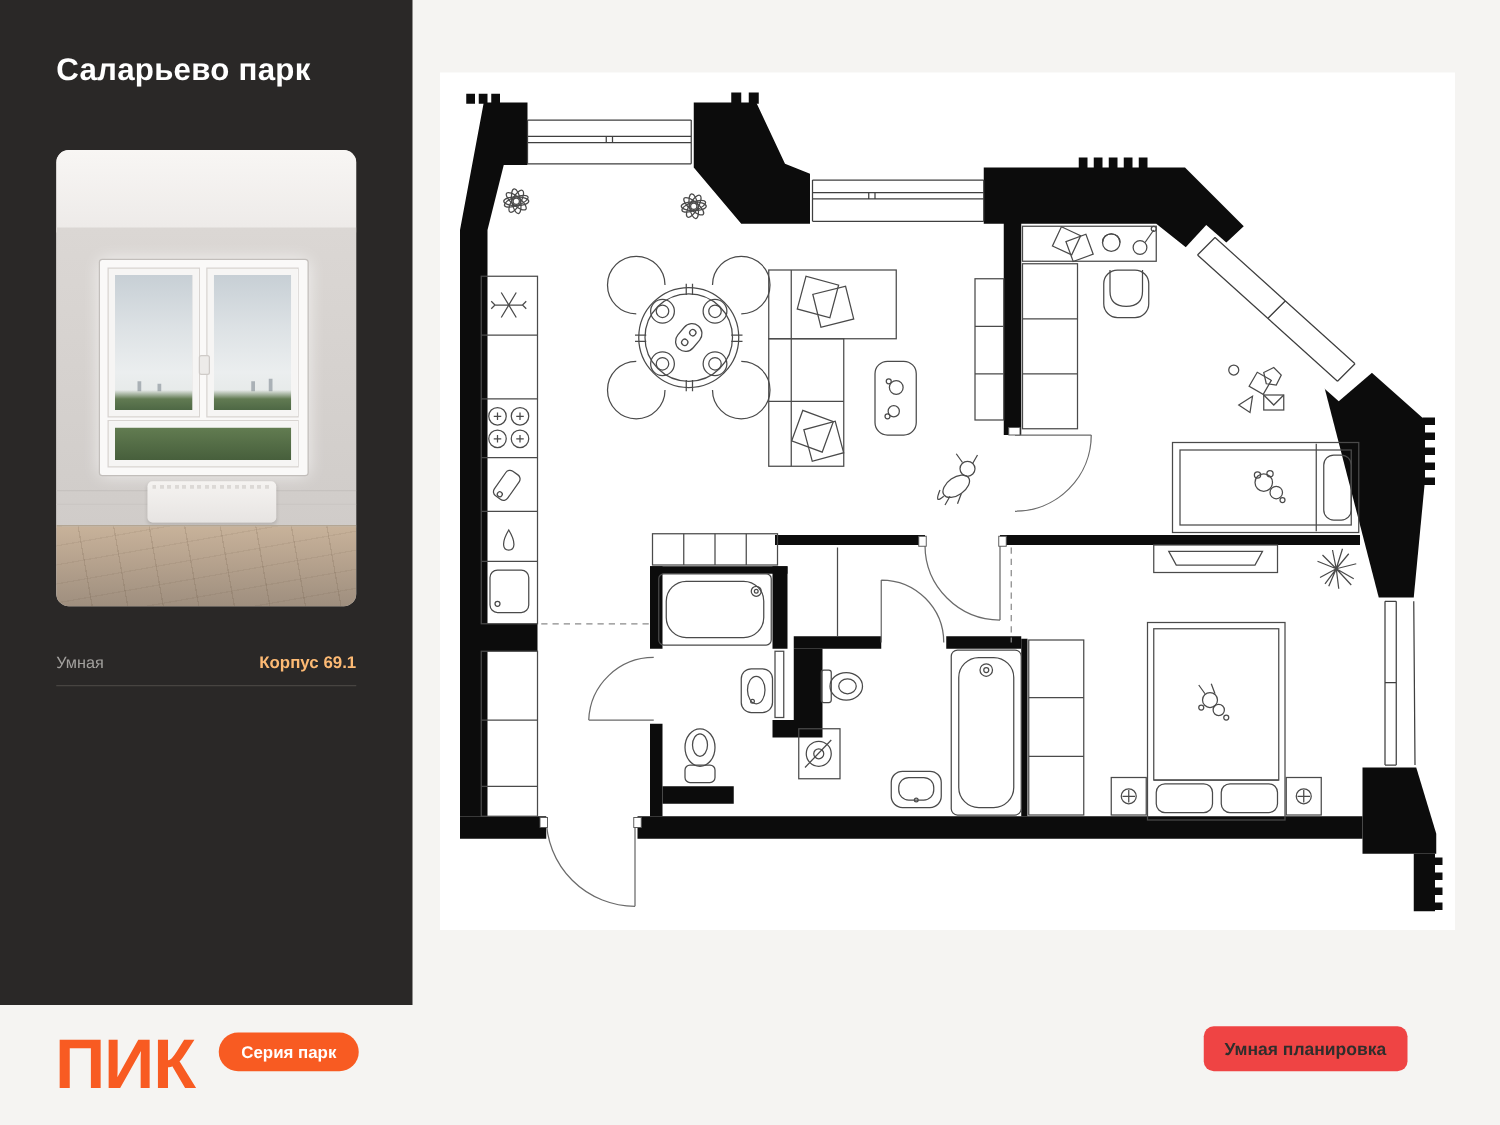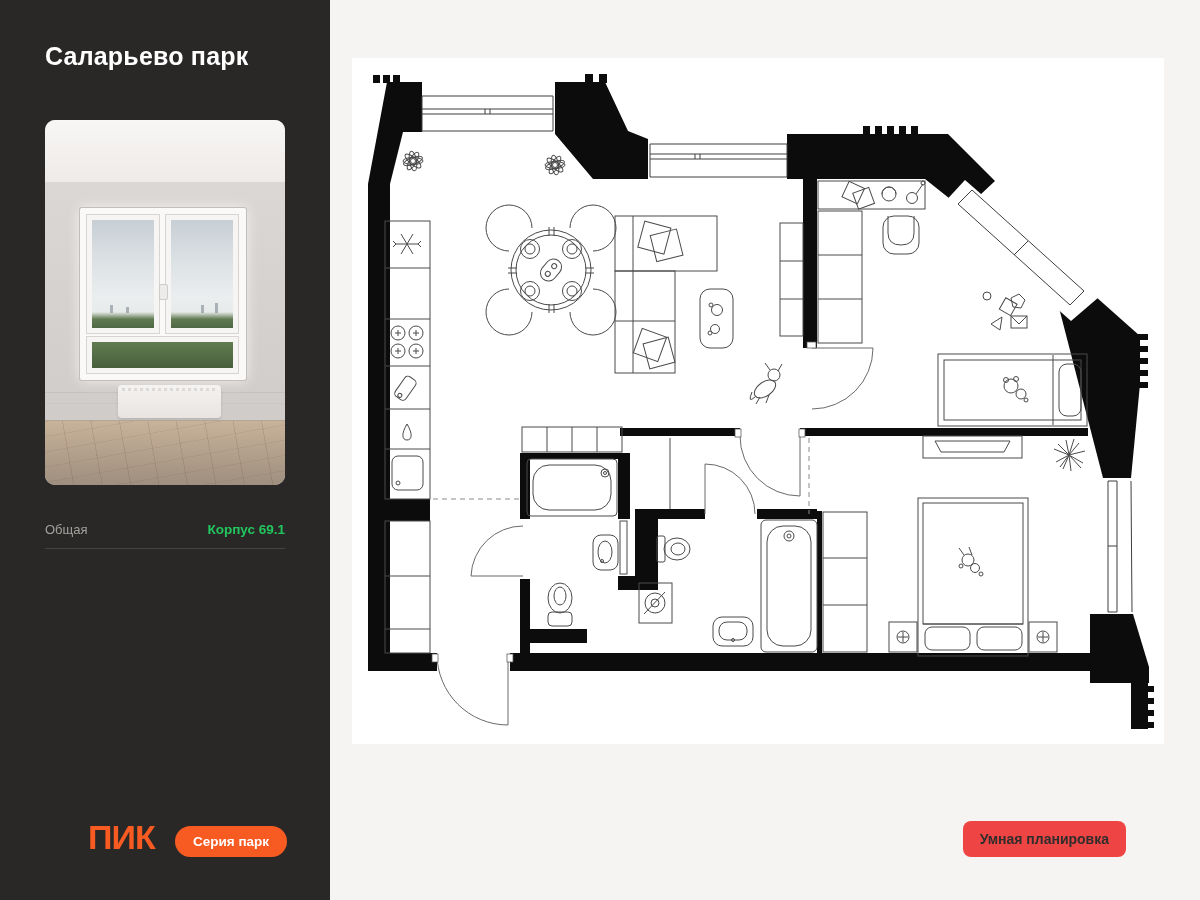--- a/index.html
+++ b/index.html
@@ -2,21 +2,21 @@
 <html><head>
 <meta charset="utf-8">
 <style>
   html,body{margin:0;padding:0;}
   body{
     width:1200px;height:900px;position:relative;overflow:hidden;
     background:#F5F4F2;
     font-family:"Liberation Sans","DejaVu Sans",sans-serif;
   }
   
-  .sidebar{position:absolute;left:0;top:0;width:330px;height:900px;background:#2A2827;}
+  .sidebar{position:absolute;left:0;top:0;width:330px;height:804px;background:#2A2827;}
   .sb-title{position:absolute;left:45px;top:42px;font-size:25px;font-weight:bold;color:#FFFFFF;letter-spacing:.2px;}
   .photo{position:absolute;left:45px;top:120px;width:240px;height:365px;border-radius:10px;overflow:hidden;background:#D6D2CF;}
   .ph-ceiling{position:absolute;left:0;top:0;width:240px;height:66px;background:linear-gradient(#F8F6F4,#EDEAE8);}
   .ph-wall{position:absolute;left:0;top:62px;width:240px;height:240px;background:linear-gradient(#DBD7D4,#D0CCC9);}
   .ph-baseline1{position:absolute;left:0;top:272px;width:240px;height:1px;background:#C6C2BF;}
   .ph-baseline2{position:absolute;left:0;top:283px;width:240px;height:1px;background:#CBC7C4;}
   .ph-window{position:absolute;left:35px;top:88px;width:166px;height:172px;background:#FAF9F8;border-radius:2px;
     box-shadow:0 0 0 1px #C2BEBB, 0 0 14px rgba(255,255,255,.75);}
   .pane{position:absolute;border:5px solid #F6F5F4;box-shadow:0 0 0 1px #CFCBC8 inset,0 0 0 1px #D8D4D1;overflow:hidden;}
   .pane-tl{left:7px;top:7px;width:62px;height:108px;}
@@ -31,22 +31,22 @@
   .ph-radiator:after{content:"";position:absolute;left:4px;right:4px;top:3px;height:3px;background:repeating-linear-gradient(90deg,#DCD9D6 0 3px,transparent 3px 6px);}
   .ph-floor{position:absolute;left:0;top:300px;width:240px;height:65px;border-top:1px solid #B3A694;
     background:
       repeating-linear-gradient(80deg,rgba(85,65,45,.14) 0 1px,rgba(0,0,0,0) 1px 28px),
       repeating-linear-gradient(170deg,rgba(85,65,45,.08) 0 1px,rgba(0,0,0,0) 1px 15px),
       linear-gradient(#C8B29A,#9E8E7E);}
   .details{position:absolute;left:45px;top:508px;width:240px;}
   .detail-row{display:flex;justify-content:space-between;align-items:baseline;padding:14px 0 11px 0;}
   .detail-row.bordered{border-bottom:1px solid #474441;}
   .detail-label{font-size:13px;color:#A3A19E;}
-  .detail-value{font-size:13.5px;color:#22c55e;font-weight:bold;text-align:right;}
-  .logo{position:absolute;left:44px;top:818px;font-size:34px;font-weight:900;color:#F85B22;letter-spacing:-1px;margin-left:44px;}
+  .detail-value{font-size:13.5px;color:#fdba74;font-weight:bold;text-align:right;}
+  .logo{position:absolute;left:44px;top:818px;font-size:56px;font-weight:900;color:#F85B22;letter-spacing:-1px;}
   .badge{position:absolute;left:175px;top:826px;height:31px;padding:0 18px;background:#F85B22;border-radius:17px;
     display:inline-flex;align-items:center;color:#FFFFFF;font-size:13.5px;font-weight:bold;}
   
   .plan-canvas{position:absolute;left:352px;top:58px;width:812px;height:686px;background:#FFFFFF;}
   .plan-svg{position:absolute;left:13px;top:14px;}
   .smart-btn{position:absolute;right:74px;top:821px;height:36px;padding:0 17px;border:none;background:#ef4444;
     border-radius:8px;display:inline-flex;align-items:center;color:#2F2E2C;font-size:14px;font-weight:bold;
     font-family:"Liberation Sans","DejaVu Sans",sans-serif;cursor:pointer;}
   
   .fx{stroke:#4A4A4A;stroke-width:1;fill:none;}
@@ -84,21 +84,21 @@
         <div class="greens"></div>
       </div>
       <div class="handle"></div>
     </div>
     <div class="ph-radiator"></div>
     <div class="ph-floor"></div>
   </div>
 
   <div class="details">
     <div class="detail-row bordered">
-      <span class="detail-label">Общая</span>
+      <span class="detail-label">Умная</span>
       <span class="detail-value">Корпус 69.1</span>
     </div>
   </div>
 
   <div class="logo">ПИК</div>
   <div class="badge">Серия парк</div>
 </div>
 
 <div class="plan-canvas">
 <svg class="plan-svg" width="792" height="668" viewBox="0 -12 792 668" xmlns="http://www.w3.org/2000/svg">

